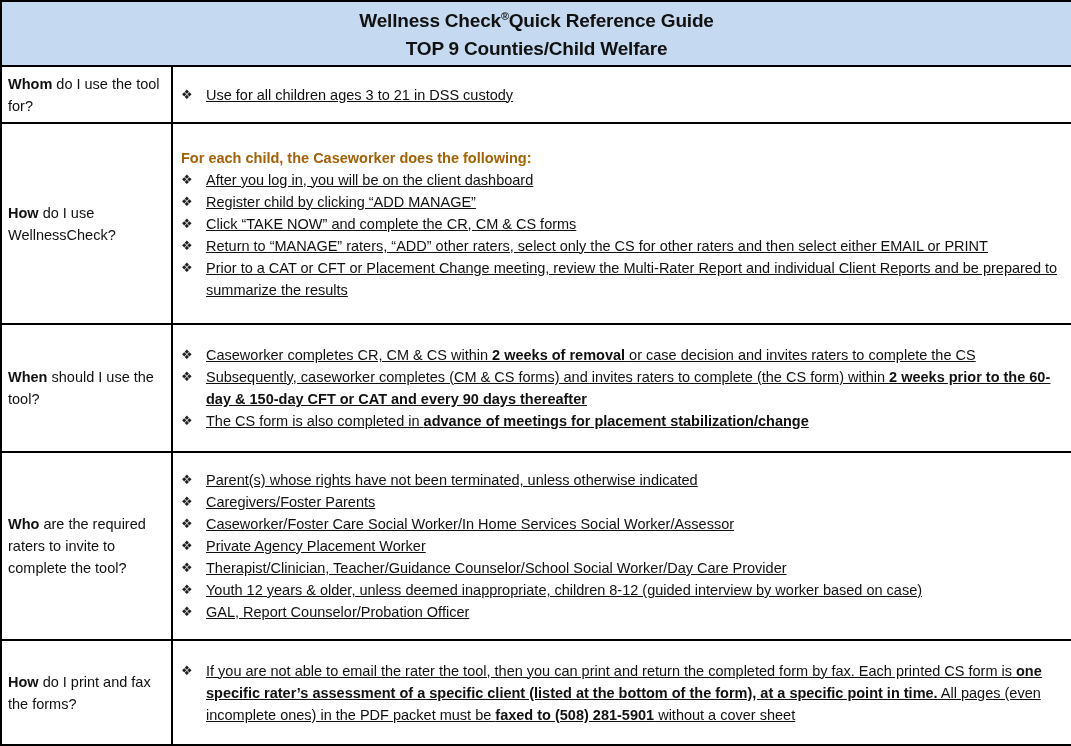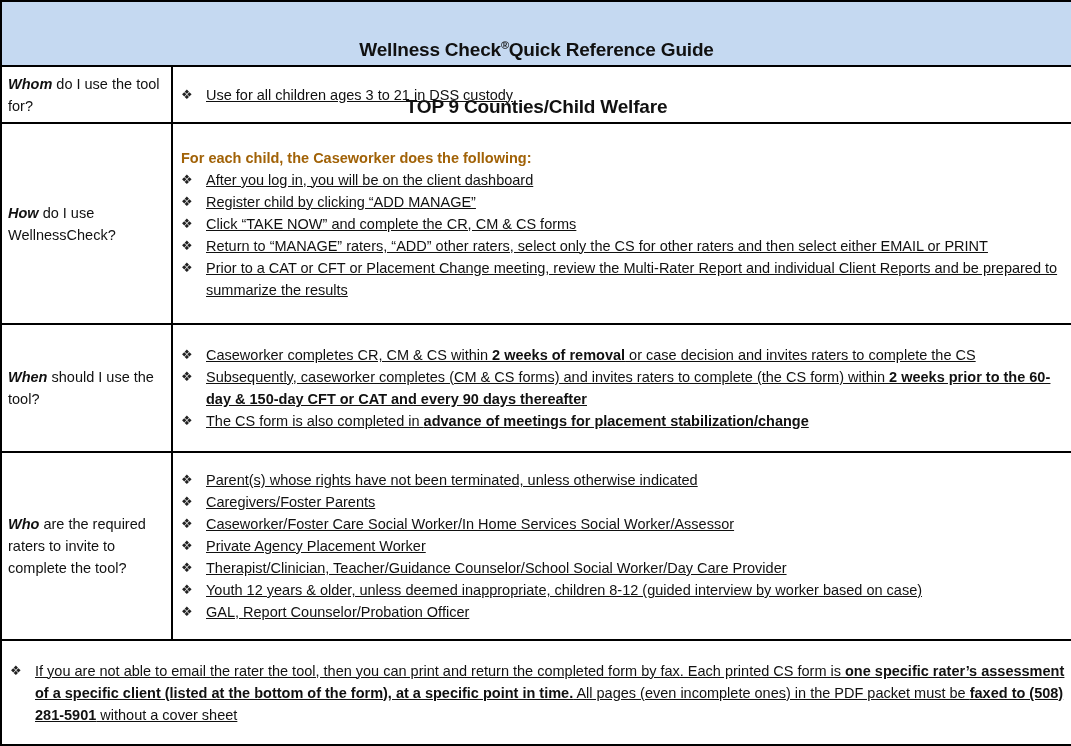--- a/index.html
+++ b/index.html
@@ -29,21 +29,20 @@
       text-align: center;
       padding-top: 5px;
       padding-right: 9px;
     }
     .header .title-line {
       font-size: 19px;
       font-weight: bold;
       line-height: 28px;
       color: #111;
       letter-spacing: -0.2px;
-      margin-top: 29px;
     }
     .header sup {
       font-size: 11px;
       vertical-align: 7px;
       line-height: 0;
     }
     .row {
       display: flex;
       border-bottom: 2px solid #000;
       box-sizing: border-box;
@@ -52,21 +51,21 @@
       width: 171px;
       flex: 0 0 171px;
       border-right: 2px solid #000;
       box-sizing: border-box;
       padding: 0 6px;
       display: flex;
       align-items: center;
       font-size: 14.5px;
       line-height: 22px;
     }
-    .q-cell .q-text b { font-weight: bold; font-style: italic; }
+    .q-cell .q-text b { font-weight: bold; }
     .a-cell {
       flex: 1;
       box-sizing: border-box;
       padding: 0 8px;
       display: flex;
       flex-direction: column;
       justify-content: center;
       font-size: 14.5px;
       line-height: 22px;
     }
@@ -195,20 +194,23 @@
         <span class="bullet-text">Youth 12 years &amp; older, unless deemed inappropriate, children 8-12 (guided interview by worker based on case)</span>
       </div>
       <div class="bullet-item">
         <span class="bullet">❖</span>
         <span class="bullet-text">GAL, Report Counselor/Probation Officer</span>
       </div>
     </div>
   </div>
 
   <div class="row row-print">
+    <div class="q-cell">
+      <div class="q-text"><b>How</b><span> do I print and fax the forms?</span></div>
+    </div>
     <div class="a-cell">
       <div class="bullet-item">
         <span class="bullet">❖</span>
         <span class="bullet-text"><span>If you are not able to email the rater the tool, then you can print and return the completed form by fax.  Each printed CS form is </span><span class="bu">one specific rater’s assessment of a specific client (listed at the bottom of the form), at a specific point in time.</span><span> All pages (even incomplete ones) in the PDF packet must be </span><span class="b">faxed to (508) 281-5901</span><span> without a cover sheet</span></span>
       </div>
     </div>
   </div>
 
 </div>
 

